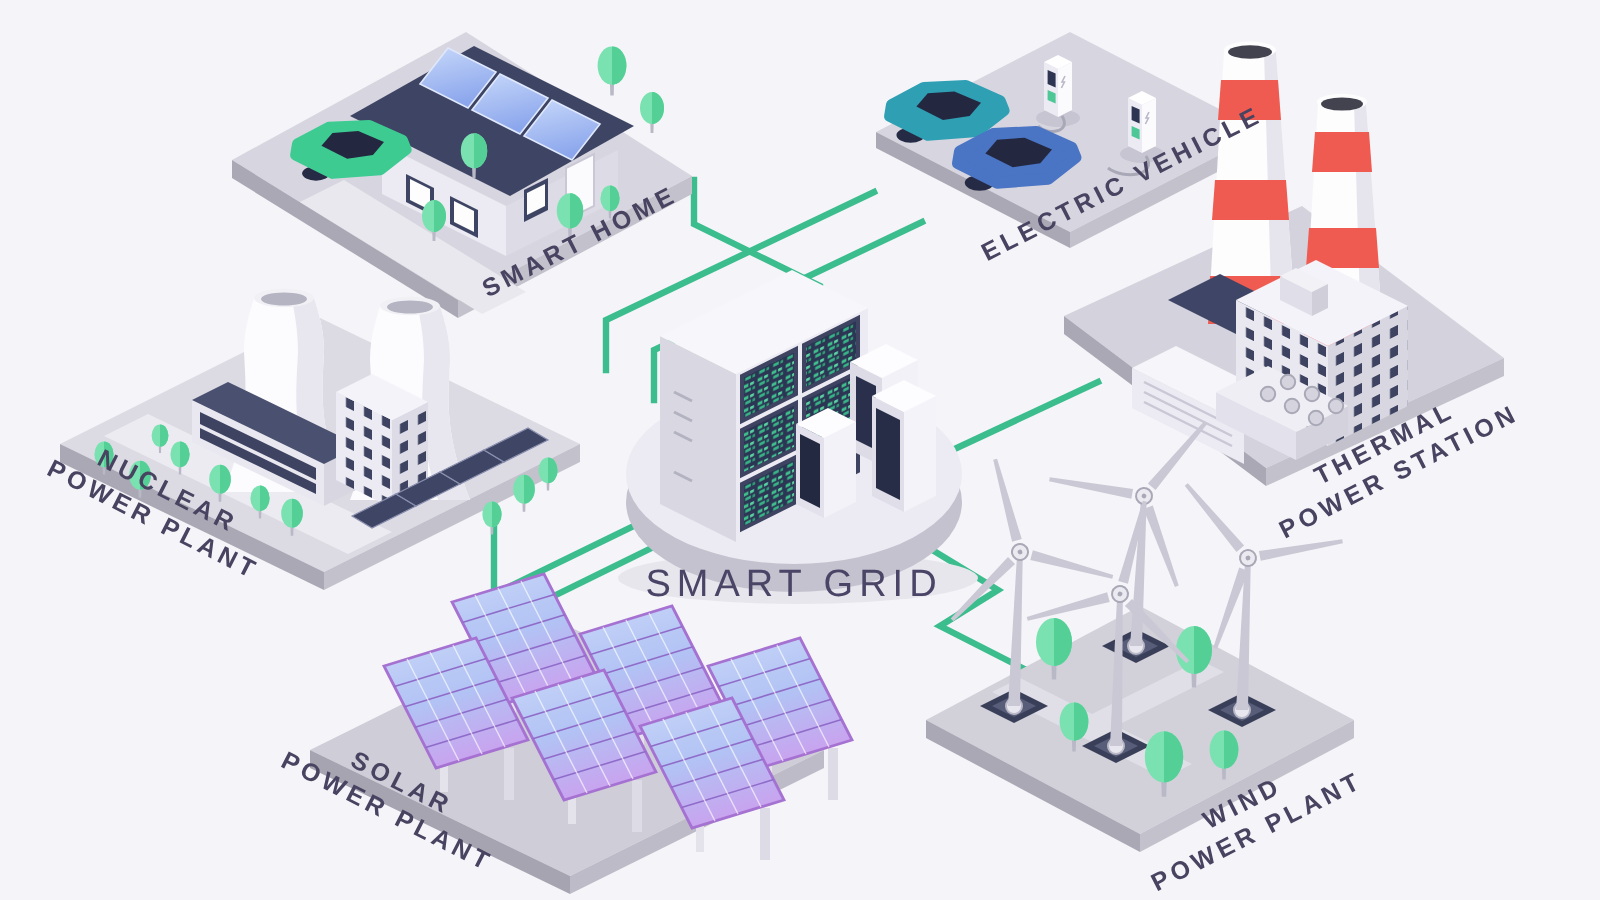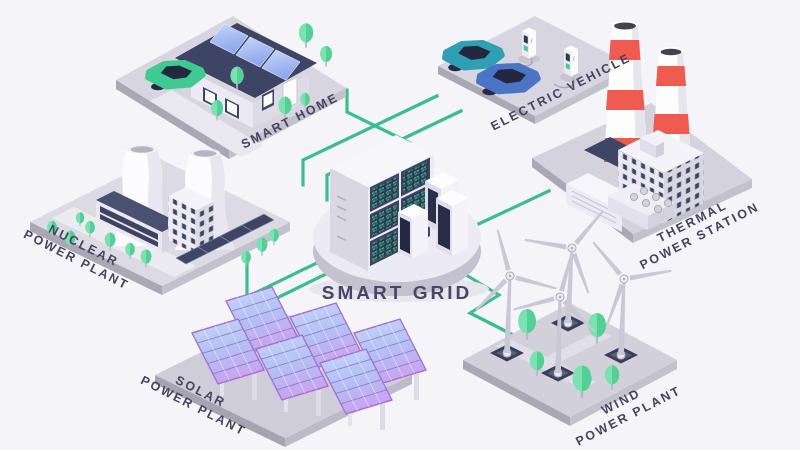--- a/index.html
+++ b/index.html
@@ -5,21 +5,21 @@
   html,body{margin:0;padding:0;background:#f5f4f8;}
   .stage{position:relative;width:800px;height:450px;overflow:hidden;background:#f5f4f8;
          font-family:"Liberation Sans", sans-serif;}
   .stage svg{position:absolute;left:0;top:0;}
   .label{position:absolute;color:#474360;font-weight:bold;font-size:12.5px;
          letter-spacing:2.2px;line-height:1.3;text-align:center;white-space:nowrap;
          transform:translate(-50%,-50%) rotate(-27deg);z-index:5;}
   .label.rot-down{transform:translate(-50%,-50%) rotate(27deg);}
   .label span{display:block;}
   .title-label{position:absolute;transform:translate(-50%,-50%);color:#4a4566;
-         font-weight:bold;font-size:19px;letter-spacing:3px;white-space:nowrap;z-index:5;}
+         font-weight:normal;font-size:19px;letter-spacing:3px;white-space:nowrap;z-index:5;}
 </style>
 </head>
 <body>
 
 <div class="stage">
 
 <svg width="800" height="450" viewBox="0 0 800 450">
   <defs>
     <linearGradient id="gPanel" x1="0" y1="0" x2="0.35" y2="1">
       <stop offset="0" stop-color="#c6d6f8"></stop>

